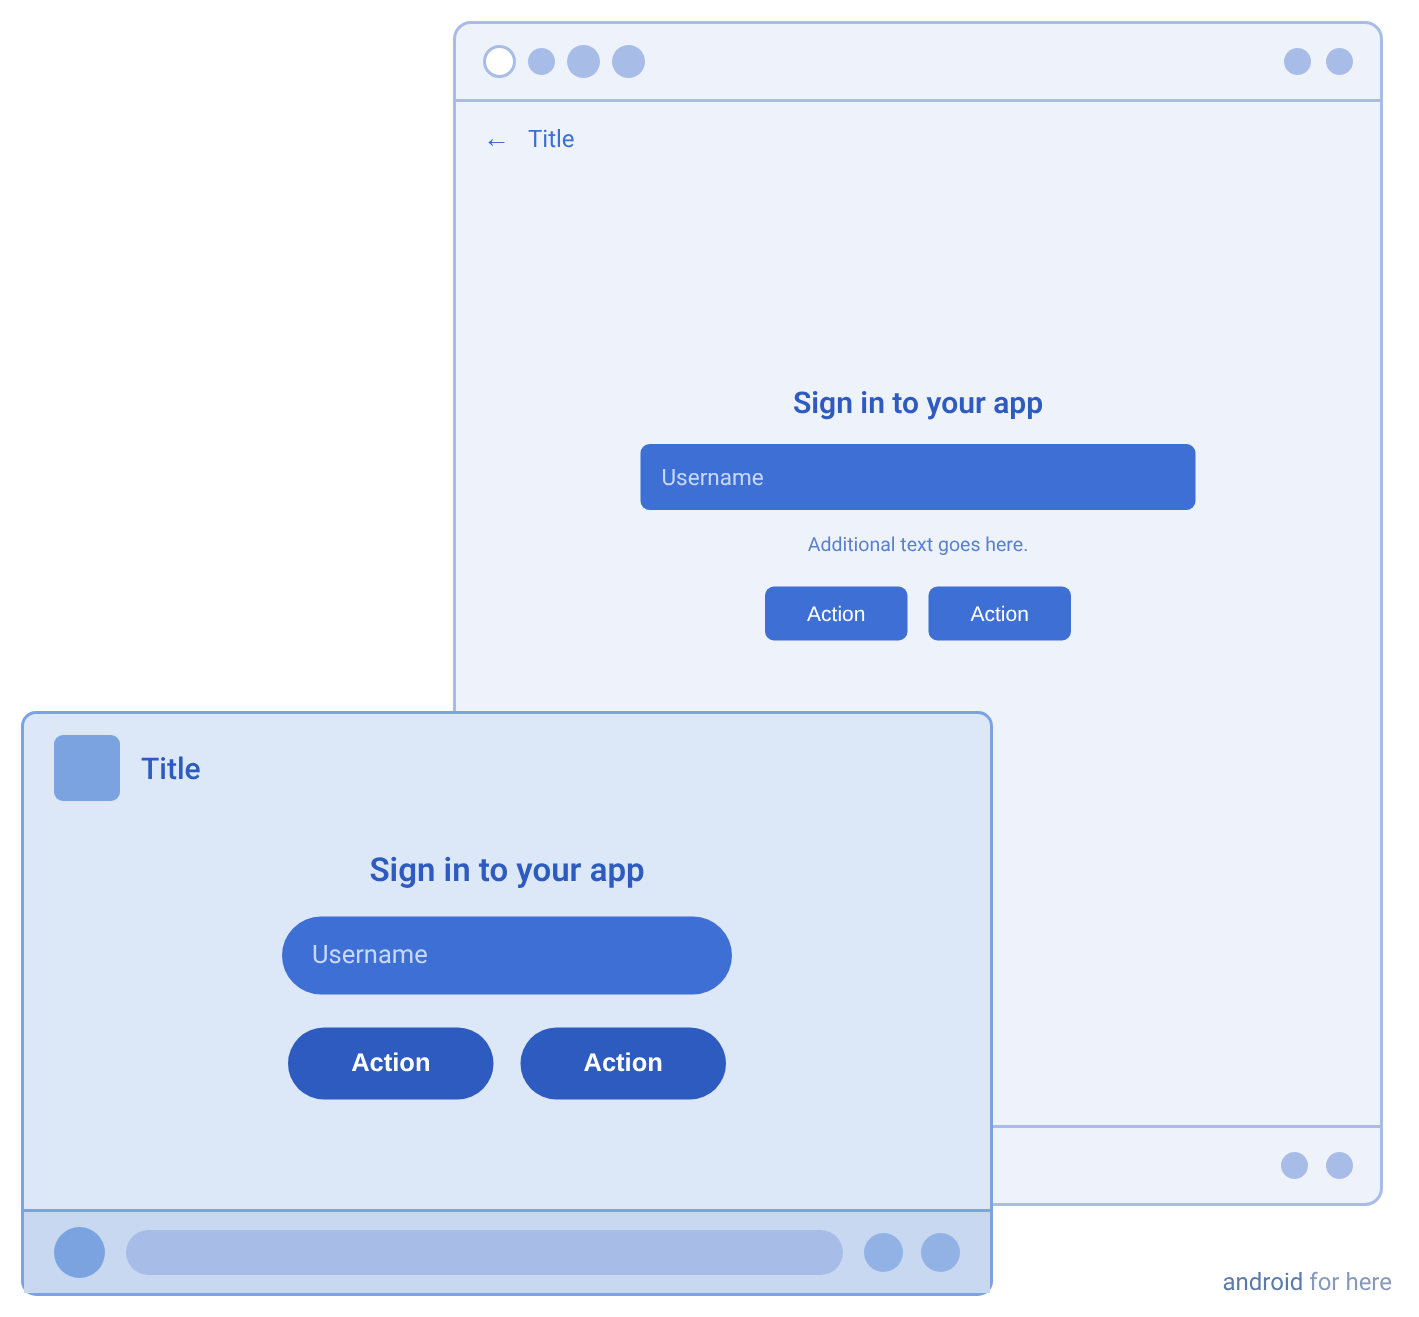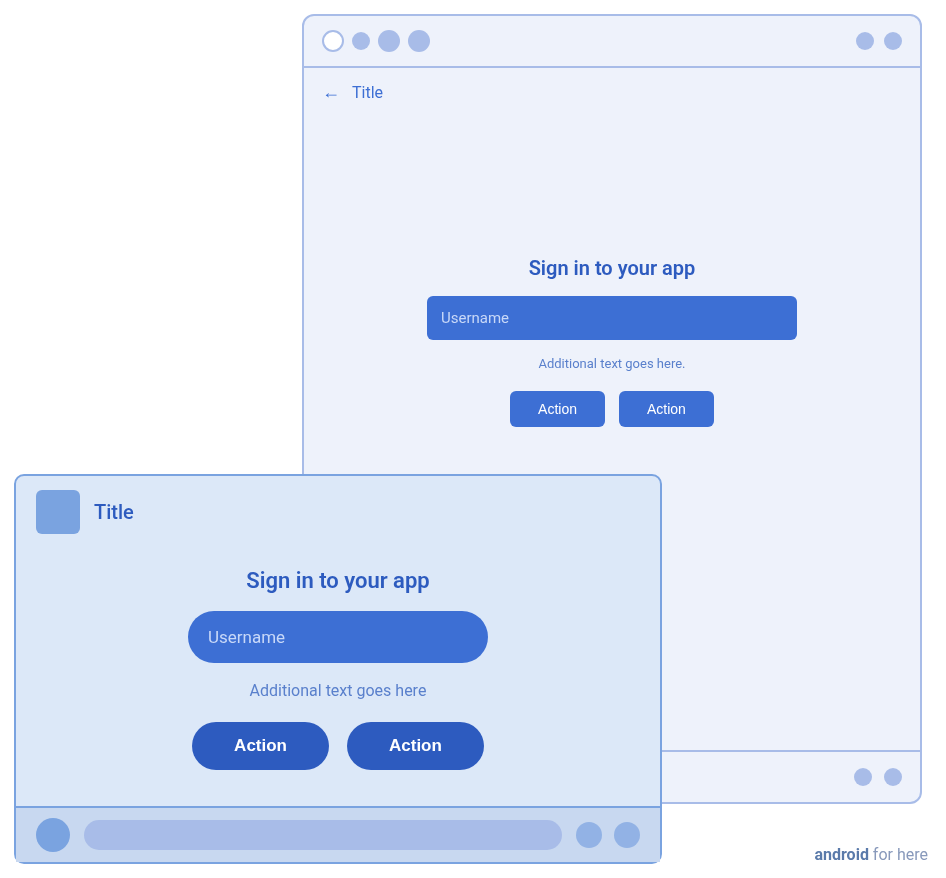--- a/index.html
+++ b/index.html
@@ -264,21 +264,21 @@
 
     
     .afc-label {
       position: absolute;
       bottom: 14px;
       right: 18px;
       font-size: 16px;
       color: #8899bb;
     }
     .afc-label strong {
-      font-weight: 700;
+      font-weight: 400;
       color: #5a7aaa;
     }
   </style>
 </head>
 <body>
 
 <div class="phone-mockup">
   <div class="phone-status-bar">
     <div class="phone-status-left">
       <div class="dot dot-md dot-white"></div>
@@ -319,21 +319,20 @@
   <div class="car-header">
     <div class="car-icon-square"></div>
     <span class="car-title">Title</span>
   </div>
 
   <div class="car-content">
     <div class="car-heading">Sign in to your app</div>
     <div class="car-input">
       <span>Username</span>
     </div>
-    <div class="car-helper-text">Additional text goes here</div>
     <div class="car-actions">
       <button class="car-btn">Action</button>
       <button class="car-btn">Action</button>
     </div>
   </div>
 
   <div class="car-bottom-bar">
     <div class="car-bottom-dot"></div>
     <div class="car-bottom-pill"></div>
     <div class="car-bottom-right">

